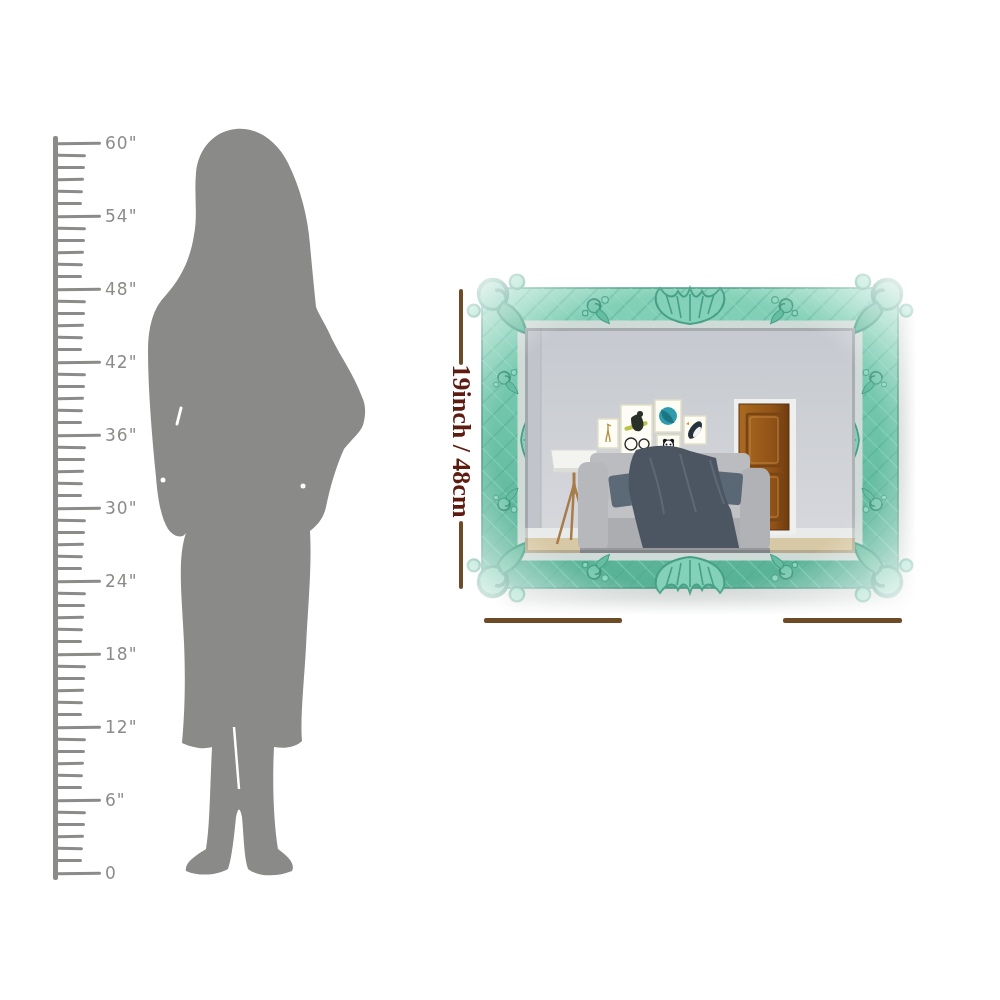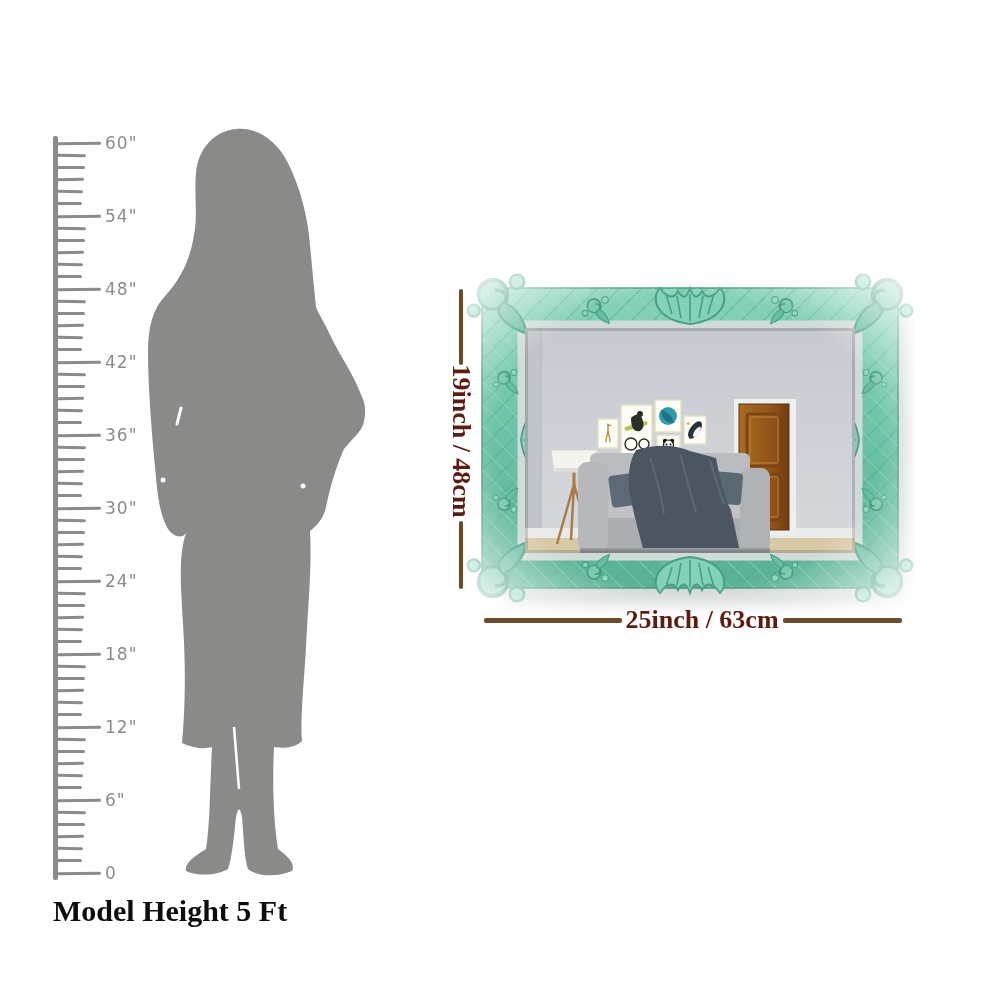--- a/index.html
+++ b/index.html
@@ -127,21 +127,20 @@
       C190,360 196,340 204,322 C212,312 220,306 223,298
       C226,288 226,278 222,270 C214,248 202,232 192,212
       C186,198 180,190 176,180 C174,160 172,140 170,118
       C168,90 160,60 148,36 C136,12 116,0 96,2 Z"></path>
     <line x1="37" y1="297" x2="41" y2="281" stroke="#ffffff" stroke-width="3" stroke-linecap="round"></line>
     <circle cx="23" cy="353" r="2.5" fill="#ffffff"></circle>
     <circle cx="163" cy="359" r="2.5" fill="#ffffff"></circle>
     <line x1="94" y1="600" x2="99" y2="662" stroke="#ffffff" stroke-width="2.5"></line>
   </svg>
 
-  <div class="caption">Model Height 5 Ft</div>
 
   <svg class="product-svg" viewBox="0 0 455 342">
     <defs>
       <linearGradient id="band" x1="0" y1="0" x2="0" y2="1">
         <stop offset="0" stop-color="#86d2b9"></stop>
           <stop offset=".5" stop-color="#6cc2a7"></stop>
           <stop offset="1" stop-color="#57b195"></stop>
       </linearGradient>
       <linearGradient id="doorg" x1="0" y1="0" x2="1" y2="0">
         <stop offset="0" stop-color="#aa6a21"></stop>
@@ -284,16 +283,15 @@
     </g>
   </svg>
 
   <div class="vignette"></div>
 
   <div class="dim-seg v" style="left:459px;top:289px;height:76px;"></div>
   <div class="dim-label v">19inch / 48cm</div>
   <div class="dim-seg v" style="left:459px;top:521px;height:68px;"></div>
 
   <div class="dim-seg h" style="left:484px;top:618px;width:138px;"></div>
-  <div class="dim-label h">25inch / 63cm</div>
   <div class="dim-seg h" style="left:783px;top:618px;width:119px;"></div>
 
 </div>
 
 </body></html>

